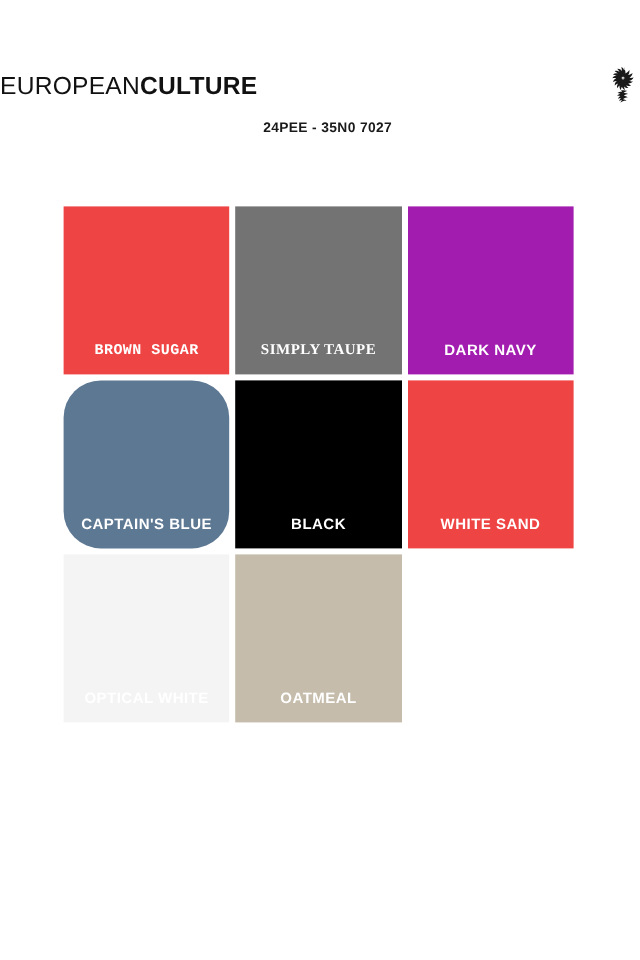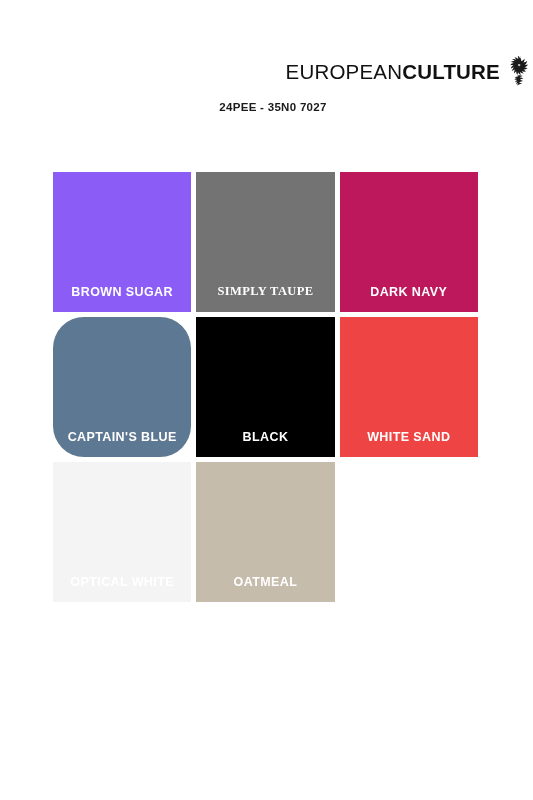--- a/index.html
+++ b/index.html
@@ -23,21 +23,21 @@
   }
 
   
   .header {
     padding-top: 57px;
     text-align: center;
   }
   .brand-line {
     display: flex;
     align-items: center;
-    justify-content: flex-end;
+    justify-content: space-between;
     gap: 7px;
     line-height: 1;
   }
   .brand-text {
     font-size: 20.5px;
     letter-spacing: 0.2px;
     color: #111111;
     white-space: nowrap;
   }
   .brand-light {
@@ -123,27 +123,27 @@
           </g>
         </svg>
       </span>
     </div>
     <div class="brand-code">24PEE - 35N0 7027</div>
   </div>
 
   <div class="palette">
 
     <div class="swatch-row">
-      <div class="swatch" style="background-color: #8b5cf6;">
+      <div class="swatch" style="background-color: #ef4444; font-family: Liberation Mono, monospace;">
         <div class="swatch-label">BROWN SUGAR</div>
       </div>
       <div class="swatch" style="background-color: #737373; font-family: Liberation Serif, serif;">
         <div class="swatch-label">SIMPLY TAUPE</div>
       </div>
-      <div class="swatch" style="background-color: #be185d; justify-content: center;">
+      <div class="swatch" style="background-color: #a21caf; justify-content: center;">
         <div class="swatch-label">DARK NAVY</div>
       </div>
     </div>
 
     <div class="swatch-row">
       <div class="swatch" style="background-color: rgb(93, 120, 147); border-radius: 31px;">
         <div class="swatch-label">CAPTAIN'S BLUE</div>
       </div>
       <div class="swatch" style="background-color: rgb(0, 0, 0); justify-content: flex-end;">
         <div class="swatch-label">BLACK</div>

